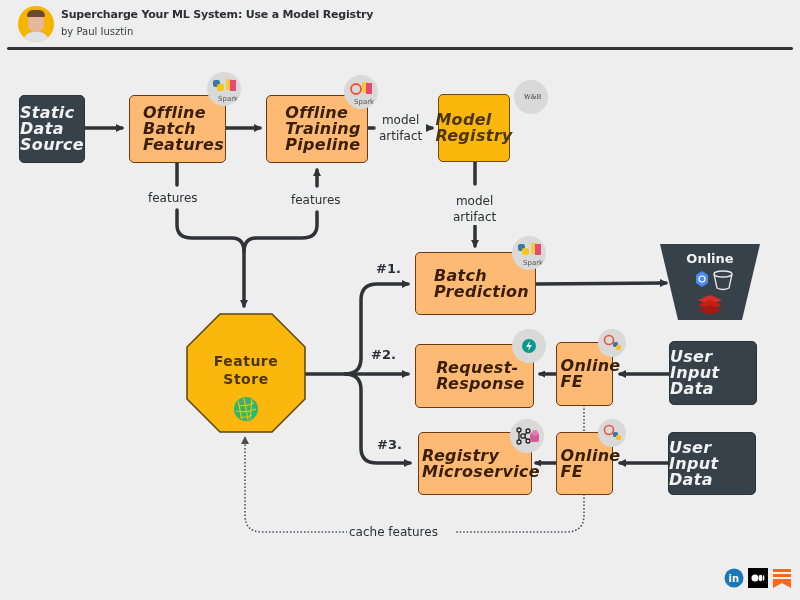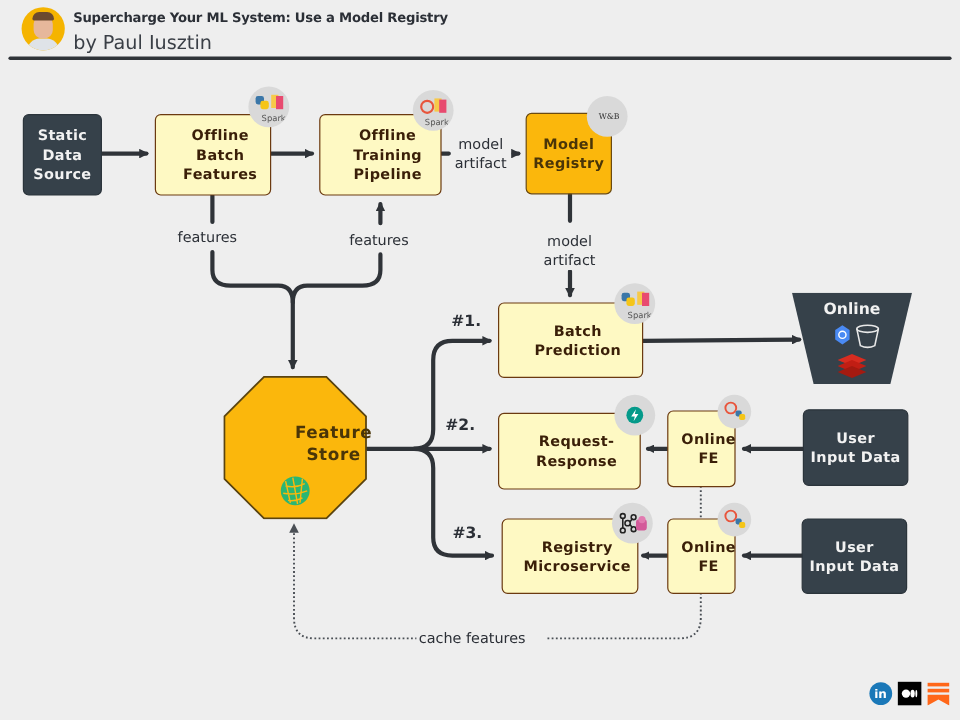--- a/index.html
+++ b/index.html
@@ -6,41 +6,41 @@
   body { width:800px; height:600px; background:#eeeeee; position:relative; overflow:hidden;
          font-family:"DejaVu Sans", sans-serif; color:#2b2f36; }
   .header { position:absolute; left:18px; top:6px; height:38px; }
   .avatar { position:absolute; left:0; top:0; width:36px; height:36px; border-radius:50%;
             background:#f5b400; overflow:hidden; }
   .avatar .face { position:absolute; left:10px; top:6px; width:16px; height:20px; border-radius:8px 8px 7px 7px; background:#e6b79b; }
   .avatar .hair { position:absolute; left:9px; top:4px; width:18px; height:7px; border-radius:9px 9px 2px 2px; background:#6b4a2f; }
   .avatar .shirt { position:absolute; left:5px; top:26px; width:26px; height:14px; border-radius:10px 10px 0 0; background:#dfe3e8; }
   .title { position:absolute; left:43px; top:2px; white-space:nowrap; font-family:"DejaVu Sans", sans-serif;
            font-weight:bold; font-size:11px; color:#2b2f36; letter-spacing:-0.2px; }
-  .subtitle { position:absolute; left:43px; top:20px; white-space:nowrap; font-size:16px; color:#3a3f46; }
+  .subtitle { position:absolute; left:43px; top:20px; white-space:nowrap; font-size:10px; color:#3a3f46; }
   .rule { position:absolute; left:7px; top:47px; width:786px; height:3px; background:#2f3338; border-radius:2px; }
 
   svg.wires { position:absolute; left:0; top:0; width:800px; height:600px; }
 
-  .box { position:absolute; display:flex; align-items:center; justify-content:center; text-align:center;
-         font-family:"DejaVu Sans", sans-serif; font-weight:bold; font-size:12px; line-height:16px;
-         border-radius:5px; box-sizing:border-box; letter-spacing:0.3px; }
+  .box { position:absolute; display:flex; align-items:center; justify-content:center; 
+         font-family:"DejaVu Sans", sans-serif; font-weight:bold; font-size:16px; line-height:16px;
+         border-radius:5px; box-sizing:border-box; letter-spacing:0.3px;font-style:italic; }
   .dark { background:#36414a; color:#f2f2f2; border:1px solid #2b343b; }
-  .orange { background:#fef9c3; color:#3a1f08; border:1.5px solid #6b3a10;padding-left:12px; }
+  .orange { background:#fdba74; color:#3a1f08; border:1.5px solid #6b3a10;padding-left:12px; }
   .yellow { background:#fbb70c; color:#4a3508; border:1.5px solid #6b4a10; }
 
   .badge { position:absolute; width:34px; height:34px; border-radius:50%; background:#d9d9d9;
            display:flex; align-items:center; justify-content:center; overflow:hidden; }
   .lbl { position:absolute; font-family:"DejaVu Sans", sans-serif; font-size:12px; color:#2b2f36;
          text-align:center; line-height:16px; background:#eeeeee; white-space:nowrap; }
   .num { position:absolute; font-weight:bold; font-size:13px; color:#2b2f36; }
 
   .fs { position:absolute; left:186px; top:313px; width:120px; height:120px; }
   .fs-text { position:absolute; left:186px; top:352px; width:120px; text-align:center; font-weight:bold;
-             font-size:14px; line-height:18px; color:#4a3508; letter-spacing:0.5px;padding-left:32px; }
+             font-size:14px; line-height:18px; color:#4a3508; letter-spacing:0.5px; }
 
   .storage { position:absolute; left:660px; top:244px; width:100px; height:76px; }
   .storage-text { position:absolute; left:660px; top:251px; width:100px; text-align:center; color:#f2f2f2;
                   font-weight:bold; font-size:13px; }
   .social { position:absolute; top:568px; height:20px; }
 </style>
 </head>
 <body>
 
 <div class="header">
@@ -167,21 +167,21 @@
 <div class="badge" style="left:344px;top:75px;">
   <svg width="34" height="34" viewBox="0 0 34 34">
     <circle cx="12" cy="14" r="5" fill="none" stroke="#e8553c" stroke-width="1.8"></circle>
     <g>
         <rect x="18" y="7" width="6" height="11" fill="#f7c948"></rect>
         <rect x="22" y="8" width="6" height="11" fill="#e84a6f"></rect>
       </g>
     <text x="10" y="29" font-size="7" fill="#555" font-family="DejaVu Sans, sans-serif">Spark</text>
   </svg>
 </div>
-<div class="badge" style="left:489px;top:80px;text-decoration:underline;">
+<div class="badge" style="left:514px;top:80px;text-decoration:underline;">
   <svg width="34" height="34" viewBox="0 0 34 34">
       <text x="10" y="19" font-size="6.5" fill="#333" font-family="DejaVu Serif, serif">W&amp;B</text>
     </svg>
 </div>
 <div class="badge" style="left:512px;top:236px;">
   <svg width="34" height="34" viewBox="0 0 34 34">
     <g>
         <rect x="6" y="8" width="7" height="7" rx="2" fill="#3b77a8"></rect>
         <rect x="10" y="12" width="7" height="7" rx="2" fill="#f5c518"></rect>
       </g>

